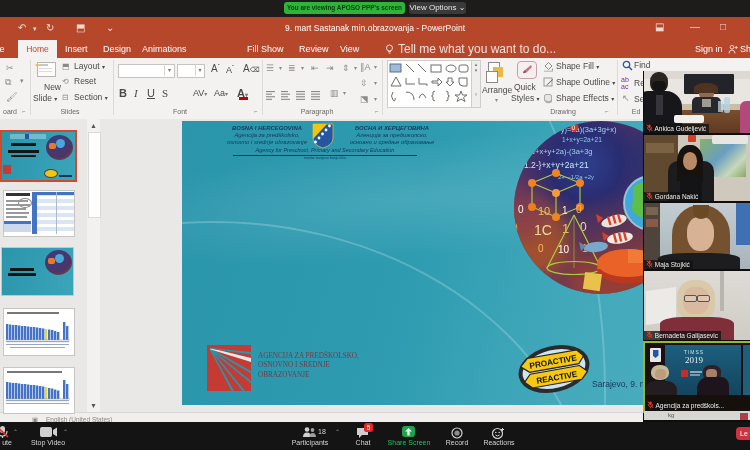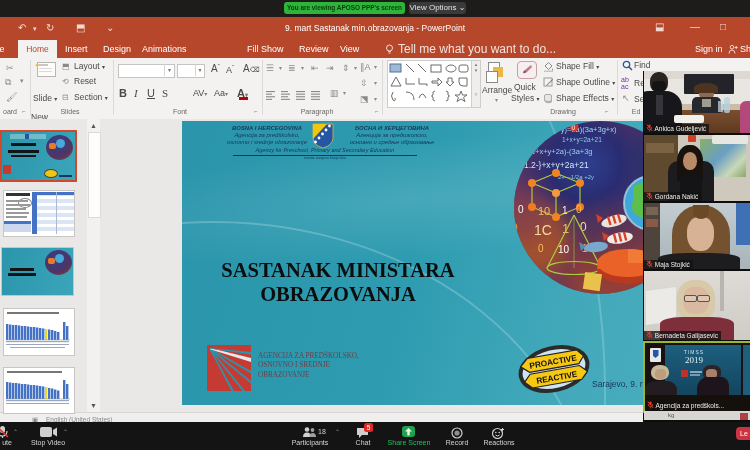--- a/index.html
+++ b/index.html
@@ -106,21 +106,21 @@
 <div class="abs ric" style="left:5px;top:77px;">⧉</div>
 <div class="abs ric" style="left:20px;top:77px;font-size:7px;">▾</div>
 <div class="abs ric" style="left:6px;top:92px;">🖌</div>
 <div class="abs ric" style="left:22px;top:108px;font-size:6px;">⌐</div>
 
 <div class="abs" style="left:37px;top:62px;width:17px;height:13px;border:1px solid #b8b6b4;background:#fdfcfb;"></div>
 <div class="abs" style="left:39px;top:64px;width:9px;height:2px;background:#c9c7c5;"></div>
 <div class="abs" style="left:39px;top:68px;width:13px;height:1px;background:#dcdad8;"></div>
 <div class="abs" style="left:39px;top:71px;width:13px;height:1px;background:#dcdad8;"></div>
 <div class="abs" style="left:34px;top:61px;color:#e8b74a;font-size:8px;">✦</div>
-<div class="abs rtxt" style="left:31px;top:82px;margin-top:30px;">New</div>
+<div class="abs rtxt" style="left:44px;top:82px;">New</div>
 <div class="abs rtxt" style="left:33px;top:93px;">Slide <span style="font-size:6px;">▾</span></div>
 <div class="abs ric" style="left:62px;top:62px;font-size:8px;">⬒</div>
 <div class="abs rtxt" style="left:74px;top:61px;">Layout <span style="font-size:6px;">▾</span></div>
 <div class="abs ric" style="left:62px;top:77px;font-size:8px;">⟲</div>
 <div class="abs rtxt" style="left:74px;top:76px;">Reset</div>
 <div class="abs ric" style="left:62px;top:93px;font-size:8px;">⊟</div>
 <div class="abs rtxt" style="left:74px;top:92px;">Section <span style="font-size:6px;">▾</span></div>
 
 <div class="abs combo" style="left:118px;top:64px;width:55px;"></div>
 <div class="abs" style="left:164px;top:64px;width:9px;height:12px;border-left:1px solid #d6d4d2;color:#777;font-size:6px;text-align:center;line-height:12px;">▾</div>
@@ -473,22 +473,20 @@
         <circle cx="8" cy="15" r="1.4"></circle>
         <circle cx="11.5" cy="11" r="1.4"></circle>
       <circle cx="15" cy="7" r="1.4"></circle>
         <circle cx="18.5" cy="3" r="1.4"></circle>
     </g>
   </svg>
   <div style="position:absolute;left:51px;top:26px;width:184px;text-align:center;color:#17365d;font-style:italic;font-size:5.5px;">Agency for Preschool, Primary and Secondary Education</div>
   <div style="position:absolute;left:51px;top:34px;width:184px;border-top:1px solid #17365d;"></div>
   <div style="position:absolute;left:51px;top:35px;width:184px;text-align:center;color:#17365d;font-size:3.5px;">mostar sarajevo banja luka</div>
 
-  <div style="position:absolute;left:0px;top:137px;width:312px;text-align:center;color:#0d0d0d;
-      font-family:'Liberation Serif',serif;font-weight:bold;font-size:20.5px;line-height:24px;letter-spacing:0px;">SASTANAK MINISTARA<br>OBRAZOVANJA</div>
 
   <svg style="position:absolute;left:25px;top:224px;" width="44" height="46" viewBox="0 0 44 46">
     <rect x="0" y="0" width="44" height="46" fill="#c53b33"></rect>
     <g fill="#2a95ab">
       <path d="M3 3 L44 26 L44 28.5 L3 4.5 Z"></path>
       <path d="M3 3 L44 36 L44 38.5 L3 4.8 Z"></path>
       <path d="M3 3 L38 46 L35.5 46 L3 5 Z"></path>
       <path d="M3 3 L27 46 L24.5 46 L3 5.2 Z"></path>
     </g>
     <path d="M3 3 L44 13 L44 17 L3 4.2 Z" fill="#e6e9ec"></path>

